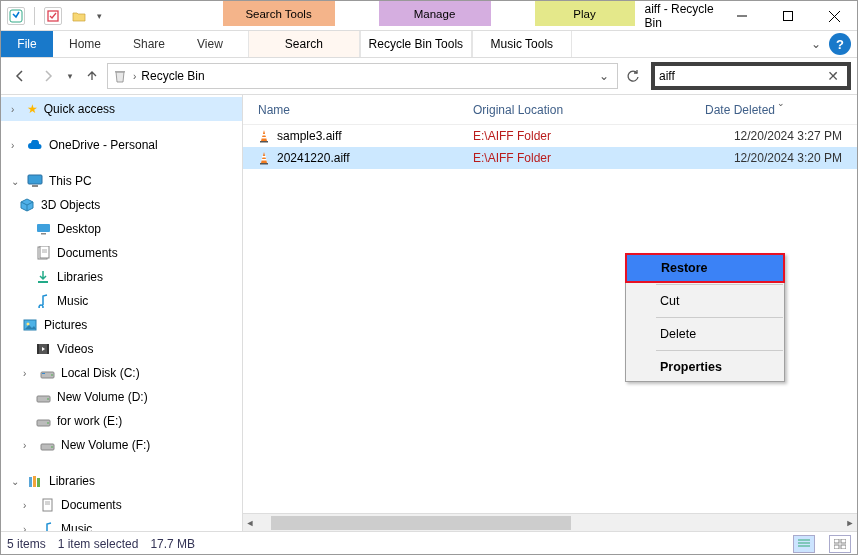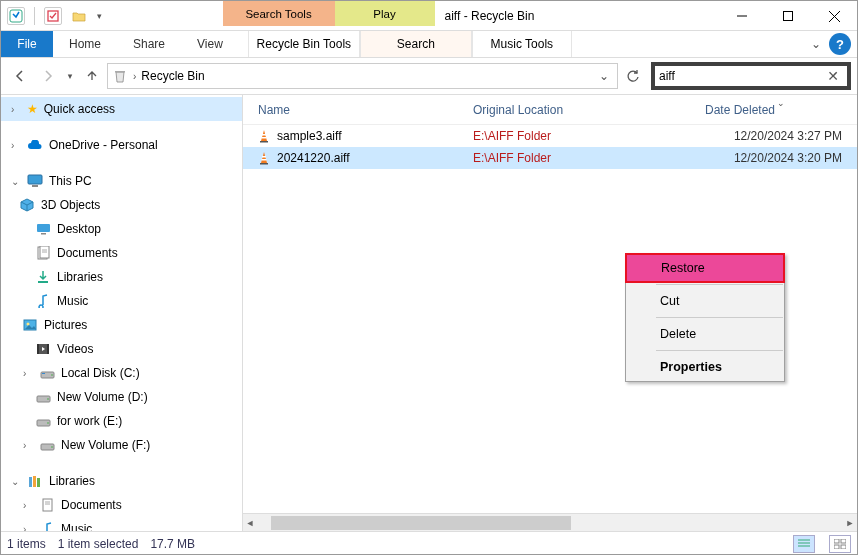--- a/index.html
+++ b/index.html
@@ -3,21 +3,21 @@
 <meta charset="utf-8">
 <style>
   * { box-sizing: border-box; margin: 0; padding: 0; }
   body { font-family: "Segoe UI", Tahoma, sans-serif; font-size: 12px; color: #000; background: #fff; width: 858px; height: 555px; overflow: hidden; border: 1px solid #999; position: relative; }
   
   
   .titlebar { height: 30px; display: flex; align-items: stretch; border-bottom: 1px solid #ddd; }
   .titlebar-left { display: flex; align-items: center; padding-left: 4px; gap: 4px; }
   .qat-icon { width: 18px; height: 18px; display: flex; align-items: center; justify-content: center; border: 1px solid #ccc; border-radius: 2px; margin: 0 2px; }
   .qat-sep { width: 1px; background: #ccc; height: 18px; margin: 0 3px; }
-  .tab-tools { display: flex; margin-left: 118px; }
+  .tab-tools { display: flex; margin-left: 118px; gap: 44px; }
   .tool-tab { width: 112px; height: 25px; display: flex; align-items: center; justify-content: center; font-size: 11.5px; }
   .tool-tab.search { background: #f4b48a; }
   .tool-tab.manage { background: #d5aee0; }
   .tool-tab.play { background: #e4e88a; width: 100px; }
   .title-text { flex: 1; padding-left: 10px; display: flex; align-items: center; font-size: 12px; }
   .window-controls { display: flex; }
   .win-btn { width: 46px; height: 30px; display: flex; align-items: center; justify-content: center; font-size: 13px; }
   
   
   .ribbon { height: 27px; display: flex; align-items: stretch; border-bottom: 1px solid #ddd; position: relative; }
@@ -73,21 +73,21 @@
   
   
   .statusbar { height: 24px; border-top: 1px solid #ddd; display: flex; align-items: center; padding: 0 6px; gap: 12px; font-size: 12px; color: #335; }
   .status-spacer { flex: 1; }
   .view-btn { width: 22px; height: 18px; border: 1px solid #aac; display: flex; align-items: center; justify-content: center; margin-left: 2px; font-size: 10px; }
   .view-btn.active { background: #cce4ff; }
   
   
   .ctx-menu { position: absolute; left: 382px; top: 158px; width: 160px; background: #f2f2f2; border: 1px solid #a0a0a0; box-shadow: 2px 2px 3px rgba(0,0,0,.25); z-index: 10; }
   .ctx-item { height: 28px; display: flex; align-items: center; padding-left: 34px; font-size: 12.5px; }
-  .ctx-item.restore { border: 2px solid #e81123; margin: -1px; background: #ec4899; height: 30px; position: relative; z-index: 2; }
+  .ctx-item.restore { border: 2px solid #e81123; margin: -1px; background: #3b82f6; height: 30px; position: relative; z-index: 2; font-weight: bold; }
   .ctx-sep { height: 1px; background: #ccc; margin: 2px 1px 2px 30px; }
   .ctx-item.bold { font-weight: bold; }
   
   svg { display: block; }
 </style>
 </head>
 <body>
 
 <div class="titlebar">
   <div class="titlebar-left">
@@ -106,20 +106,21 @@
     </span>
     <span class="qat-icon" style="border:none">
       <svg width="14" height="12" viewBox="0 0 14 12">
           <path d="M1 3 h4 l1 1 h7 v7 h-12 z" fill="#f7d774" stroke="#caa23a" stroke-width=".7"></path>
         </svg>
     </span>
     <span style="color:#555;font-size:9px;padding:0 3px">▾</span>
   </div>
   <div class="tab-tools">
     <div class="tool-tab search">Search Tools</div>
+    <div class="tool-tab manage">Manage</div>
     <div class="tool-tab play">Play</div>
   </div>
   <div class="title-text">aiff - Recycle Bin</div>
   <div class="window-controls">
     <div class="win-btn">
         <svg width="10" height="10">
           <line x1="0" y1="5" x2="10" y2="5" stroke="#000"></line>
         </svg>
       </div>
     <div class="win-btn">
@@ -135,22 +136,22 @@
       </div>
   </div>
 </div>
 
 <div class="ribbon">
   <div class="file-btn">File</div>
   <div class="ribbon-tab">Home</div>
   <div class="ribbon-tab">Share</div>
   <div class="ribbon-tab">View</div>
   <div style="width:9px"></div>
+  <div class="ribbon-tool search">Search</div>
   <div class="ribbon-tool">Recycle Bin Tools</div>
-  <div class="ribbon-tool search">Search</div>
   <div class="ribbon-tool play">Music Tools</div>
   <div class="ribbon-spacer"></div>
   <div class="chevron-expand">⌄</div>
   <div class="help-icon">?</div>
 </div>
 
 <div class="navbar">
   <div class="nav-arrow">
       <svg width="16" height="16">
         <path d="M10 3 L5 8 L10 13" stroke="#555" stroke-width="1.5" fill="none"></path>
@@ -410,21 +411,21 @@
       <div class="ctx-item">Cut</div>
       <div class="ctx-sep"></div>
       <div class="ctx-item">Delete</div>
       <div class="ctx-sep"></div>
       <div class="ctx-item bold">Properties</div>
     </div>
   </div>
 </div>
 
 <div class="statusbar">
-  <span>1 items</span>
+  <span>5 items</span>
   <span>1 item selected</span>
   <span>17.7 MB</span>
   <div class="status-spacer"></div>
   <div class="view-btn active">
     <svg width="12" height="10" viewBox="0 0 12 10">
         <line x1="0" y1="1" x2="12" y2="1" stroke="#3a7"></line>
         <line x1="0" y1="4" x2="12" y2="4" stroke="#3a7"></line>
         <line x1="0" y1="7" x2="12" y2="7" stroke="#3a7"></line>
       </svg>
   </div>

